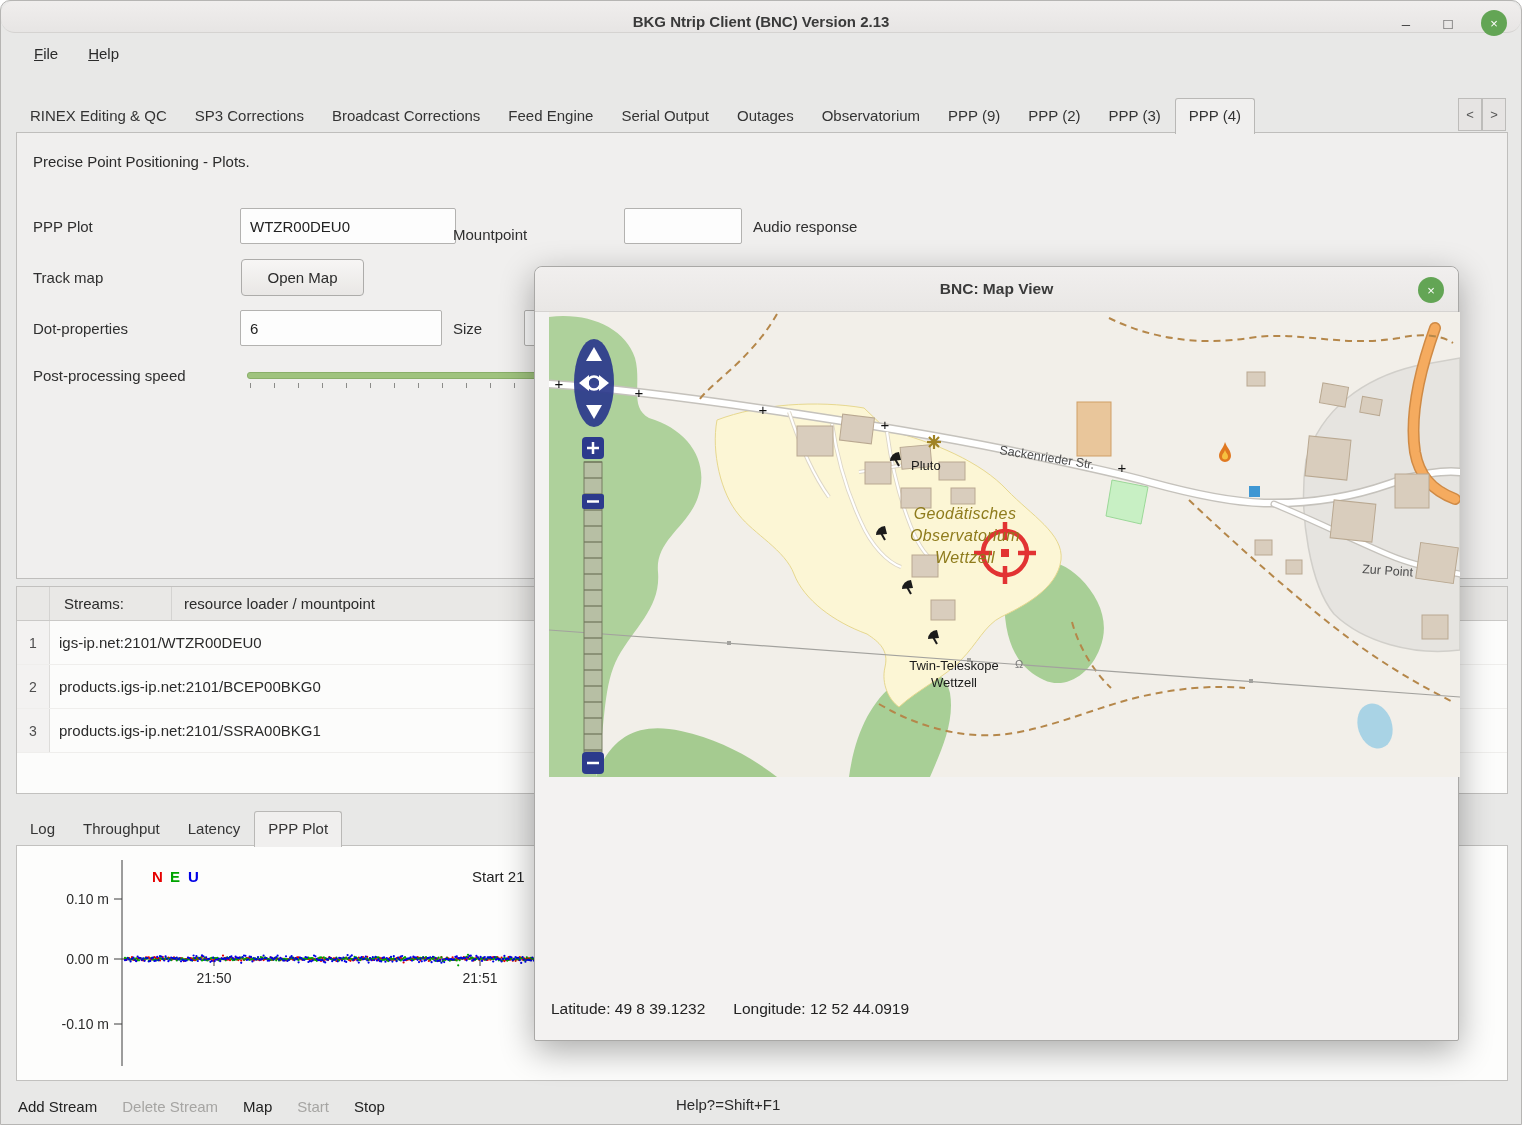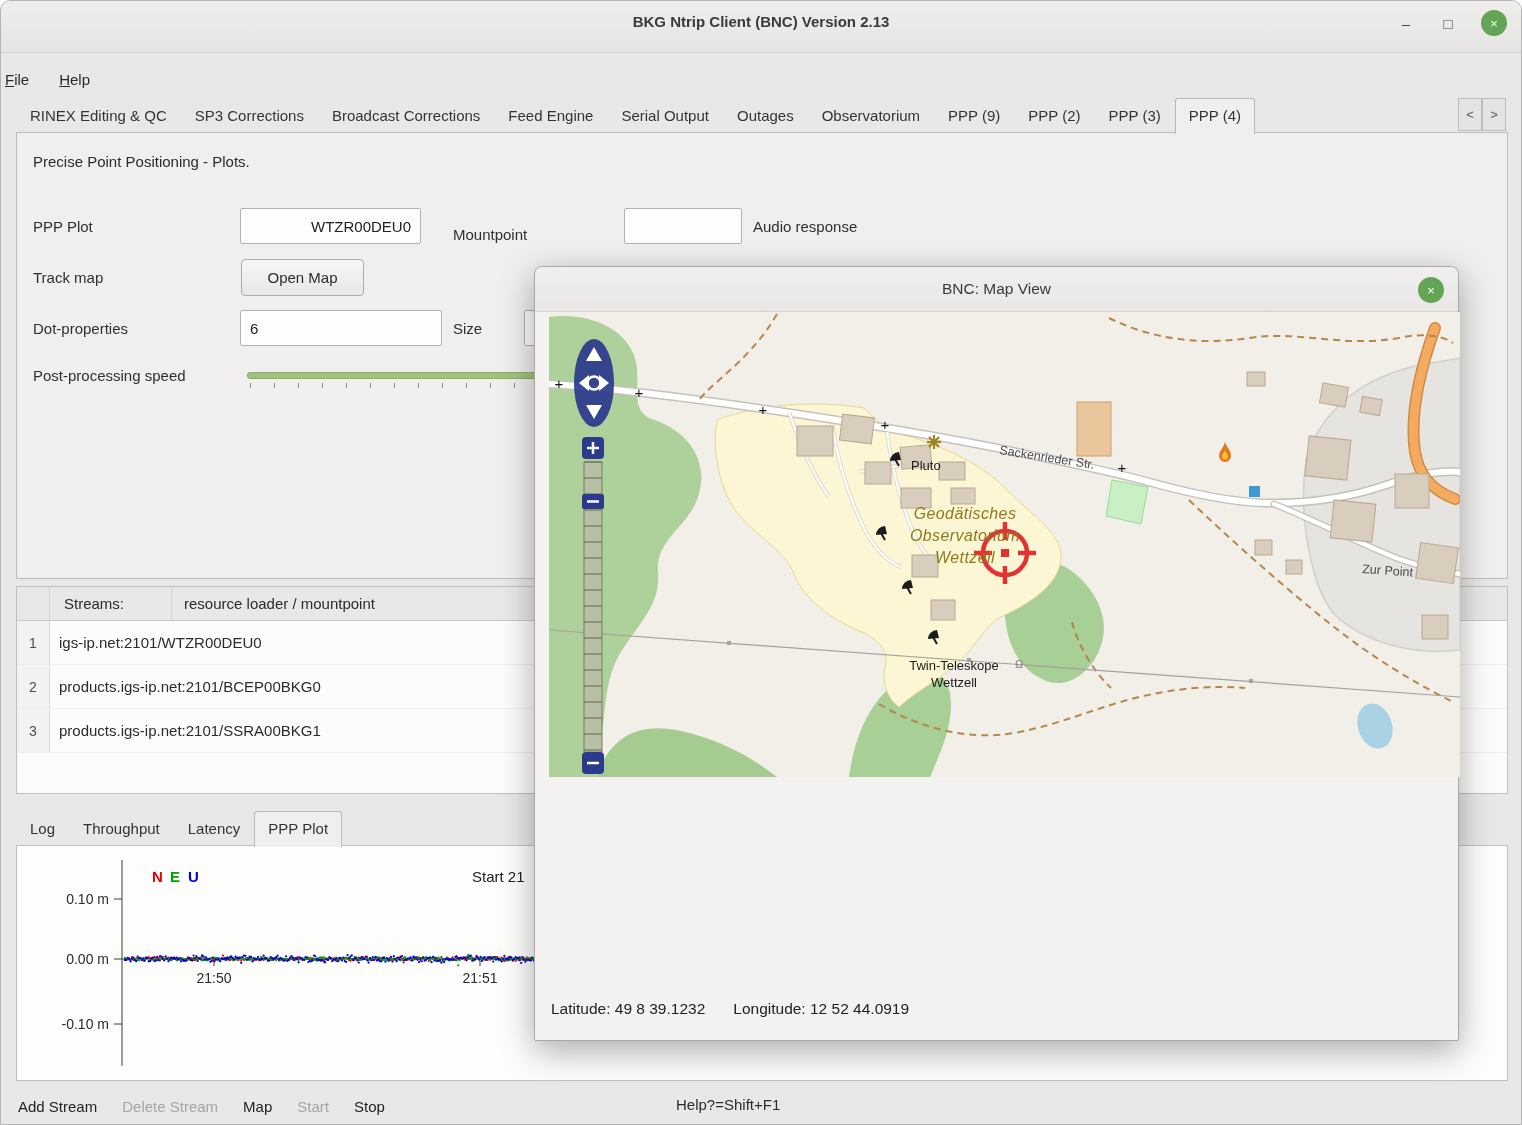--- a/index.html
+++ b/index.html
@@ -3,29 +3,29 @@
 <meta charset="utf-8">
 <style>
   html,body{margin:0;padding:0;background:#ffffff;}
   *{box-sizing:border-box;}
   .screen{
     position:relative;width:1522px;height:1125px;overflow:hidden;
     background:#e8e8e7;border:1px solid #b6b5b3;border-radius:10px 10px 0 0;
     font-family:"Liberation Sans",sans-serif;color:#2b2b2b;font-size:15px;
   }
   
-  .titlebar{position:absolute;left:0;top:0;right:0;height:52px;
-    background:linear-gradient(#f0eeed,#e7e5e4);border-bottom:1px solid #d5d3d1;}
+  .titlebar{position:absolute;left:0;top:0;right:0;height:32px;
+    background:linear-gradient(#f0eeed,#e7e5e4);border-bottom:1px solid #d5d3d1;border-radius:14px;}
   .titlebar .title{position:absolute;left:0;right:0;top:12px;text-align:center;font-weight:bold;color:#3a3a3a;}
   .win-controls{position:absolute;right:14px;top:0;height:44px;display:flex;align-items:center;gap:24px;}
   .win-glyph{color:#4a4a4a;font-size:15px;cursor:default;width:18px;text-align:center;}
   .close-circle{width:26px;height:26px;border-radius:50%;background:#63a555;color:#fff;
     display:flex;align-items:center;justify-content:center;font-size:13px;}
   
-  .menubar{position:absolute;left:0;top:44px;right:0;height:33px;display:flex;align-items:flex-end;padding-left:4px;gap:30px;margin-top:10px;}
+  .menubar{position:absolute;left:0;top:44px;right:0;height:33px;display:flex;align-items:flex-start;padding-left:33px;gap:30px;}
   .menu-item{cursor:default;}
   .menu-item u{text-decoration:underline;}
   
   .tabbar{position:absolute;left:15px;top:95px;height:37px;display:flex;align-items:flex-end;z-index:2;}
   .tab{padding:8px 13px 9px;white-space:nowrap;color:#343434;border:1px solid transparent;border-bottom:none;}
   .tab.active{background:#f0efee;border-color:#b9b8b6;border-radius:3px 3px 0 0;margin-bottom:-1px;padding-bottom:10px;font-weight:normal;}
   .tab-scrolls{position:absolute;right:15px;top:97px;display:flex;z-index:3;}
   .tab-scroll{width:24px;height:33px;border:1px solid #bdbcba;background:#e6e4e3;display:flex;align-items:center;justify-content:center;color:#555;font-size:13px;}
   
   .content-frame{position:absolute;left:15px;top:131px;width:1492px;height:447px;background:#f0efee;border:1px solid #bfbebc;}
@@ -59,21 +59,21 @@
   
   .footer{position:absolute;left:0;right:0;top:1085px;height:40px;display:flex;align-items:center;padding-left:17px;gap:25px;}
   .fbtn{color:#222;}
   .fbtn.disabled{color:#a6a5a3;}
   .help-hint{position:absolute;left:675px;top:10px;}
   
   .dialog{position:absolute;left:533px;top:265px;width:925px;height:775px;background:#f3f2f1;
       border:1px solid #a9a8a6;border-radius:8px 8px 2px 2px;box-shadow:0 10px 34px rgba(0,0,0,.33);z-index:50;}
   .dialog-titlebar{position:relative;height:45px;background:linear-gradient(#f1efee,#e9e7e5);
       border-bottom:1px solid #d5d3d1;border-radius:8px 8px 0 0;}
-  .dialog-titlebar .title{position:absolute;left:0;right:0;top:13px;text-align:center;font-weight:normal;color:#3a3a3a;font-size:15.5px;}
+  .dialog-titlebar .title{position:absolute;left:0;right:0;top:13px;text-align:center;font-weight:bold;color:#3a3a3a;font-size:15.5px;}
   .dialog-close{position:absolute;right:14px;top:10px;}
   .map-wrap{position:absolute;left:14px;top:45px;width:911px;height:465px;background:#f2efe9;overflow:hidden;}
   .latlon{position:absolute;left:16px;top:733px;display:flex;gap:28px;font-size:15.5px;color:#222;}
   
   .rc{fill:none;stroke:#c5c2bc;stroke-width:9;stroke-linecap:round;}
   .rf{fill:none;stroke:#ffffff;stroke-width:6;stroke-linecap:round;}
   .rc2{fill:none;stroke:#c5c2bc;stroke-width:7;stroke-linecap:round;}
   .rf2{fill:none;stroke:#ffffff;stroke-width:4.5;stroke-linecap:round;}
   .trc{fill:none;stroke:#ddd6c6;stroke-width:4;}
   .trf{fill:none;stroke:#ffffff;stroke-width:2.2;}
@@ -125,21 +125,21 @@
   </div>
   <div class="tab-scrolls">
     <div class="tab-scroll">&lt;</div>
     <div class="tab-scroll">&gt;</div>
   </div>
 
   <div class="content-frame">
     <div class="panel-desc">Precise Point Positioning - Plots.</div>
 
     <label class="lbl" style="left:16px;top:85px">PPP Plot</label>
-    <input class="txt" style="left: 223px; top: 75px; width: 181px; text-align: right;" value="WTZR00DEU0">
+    <input class="txt" style="left: 223px; top: 75px; width: 216px;" value="WTZR00DEU0">
     <label class="lbl" style="left:436px;top:93px">Mountpoint</label>
     <input class="txt" style="left: 607px; top: 75px; width: 118px;" value="">
     <label class="lbl" style="left:736px;top:85px">Audio response</label>
 
     <label class="lbl" style="left:16px;top:136px">Track map</label>
     <button class="btn-openmap">Open Map</button>
 
     <label class="lbl" style="left:16px;top:187px">Dot-properties</label>
     <input class="txt" style="left: 223px; top: 177px; width: 202px;" value="6">
     <label class="lbl" style="left:436px;top:187px">Size</label>

